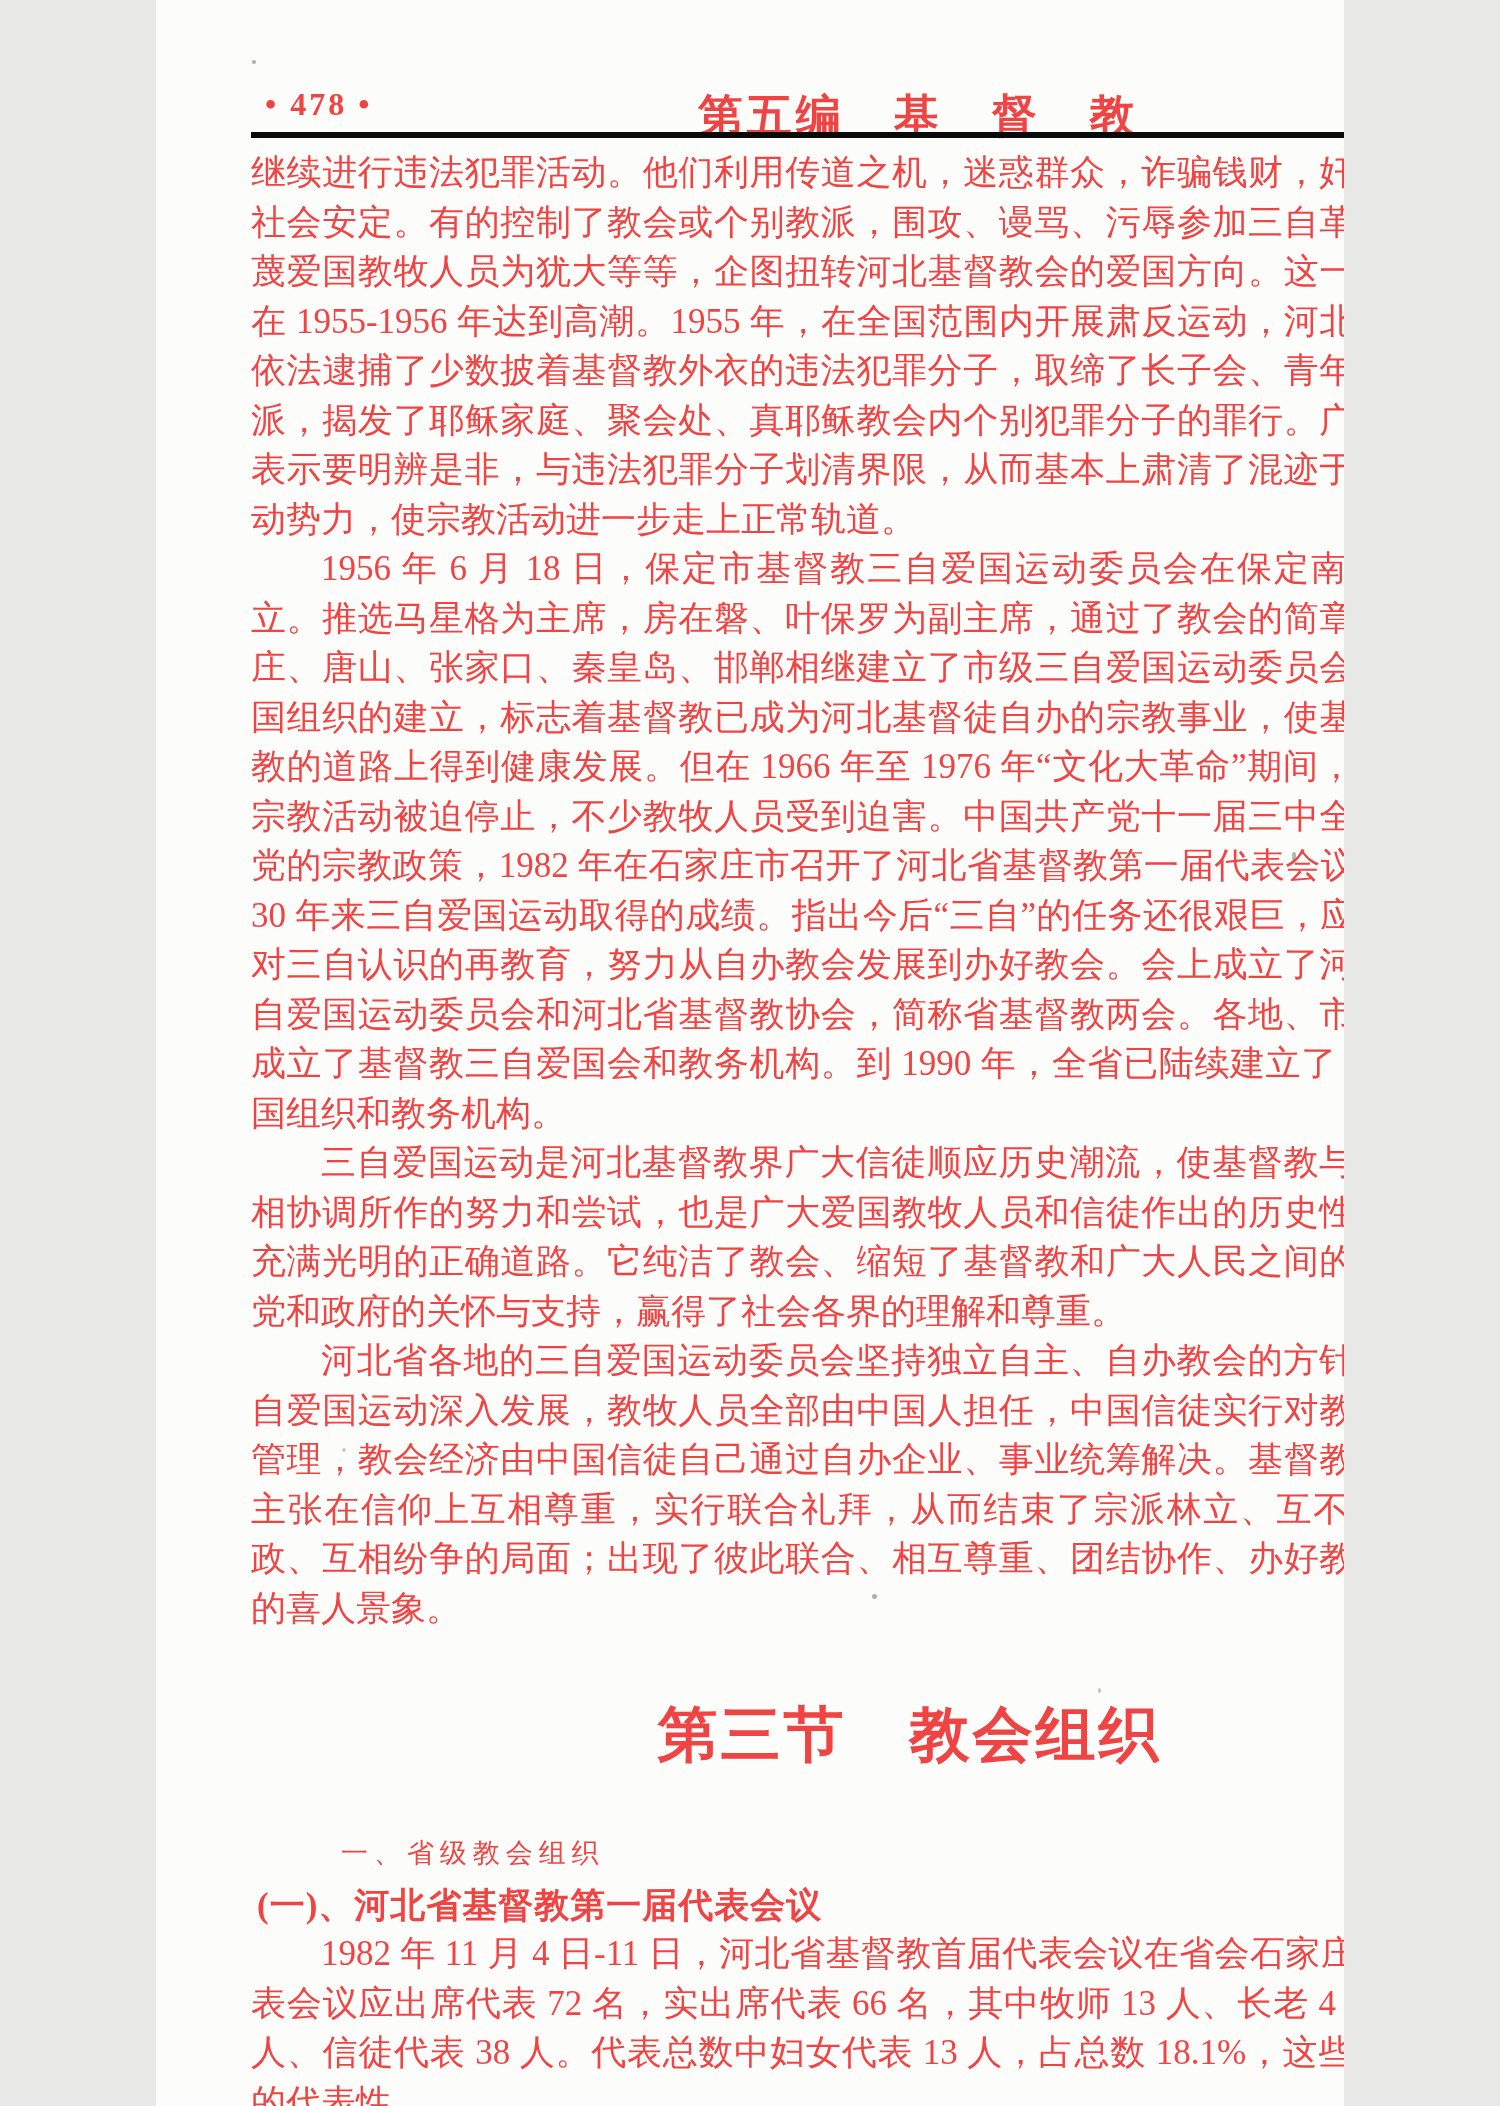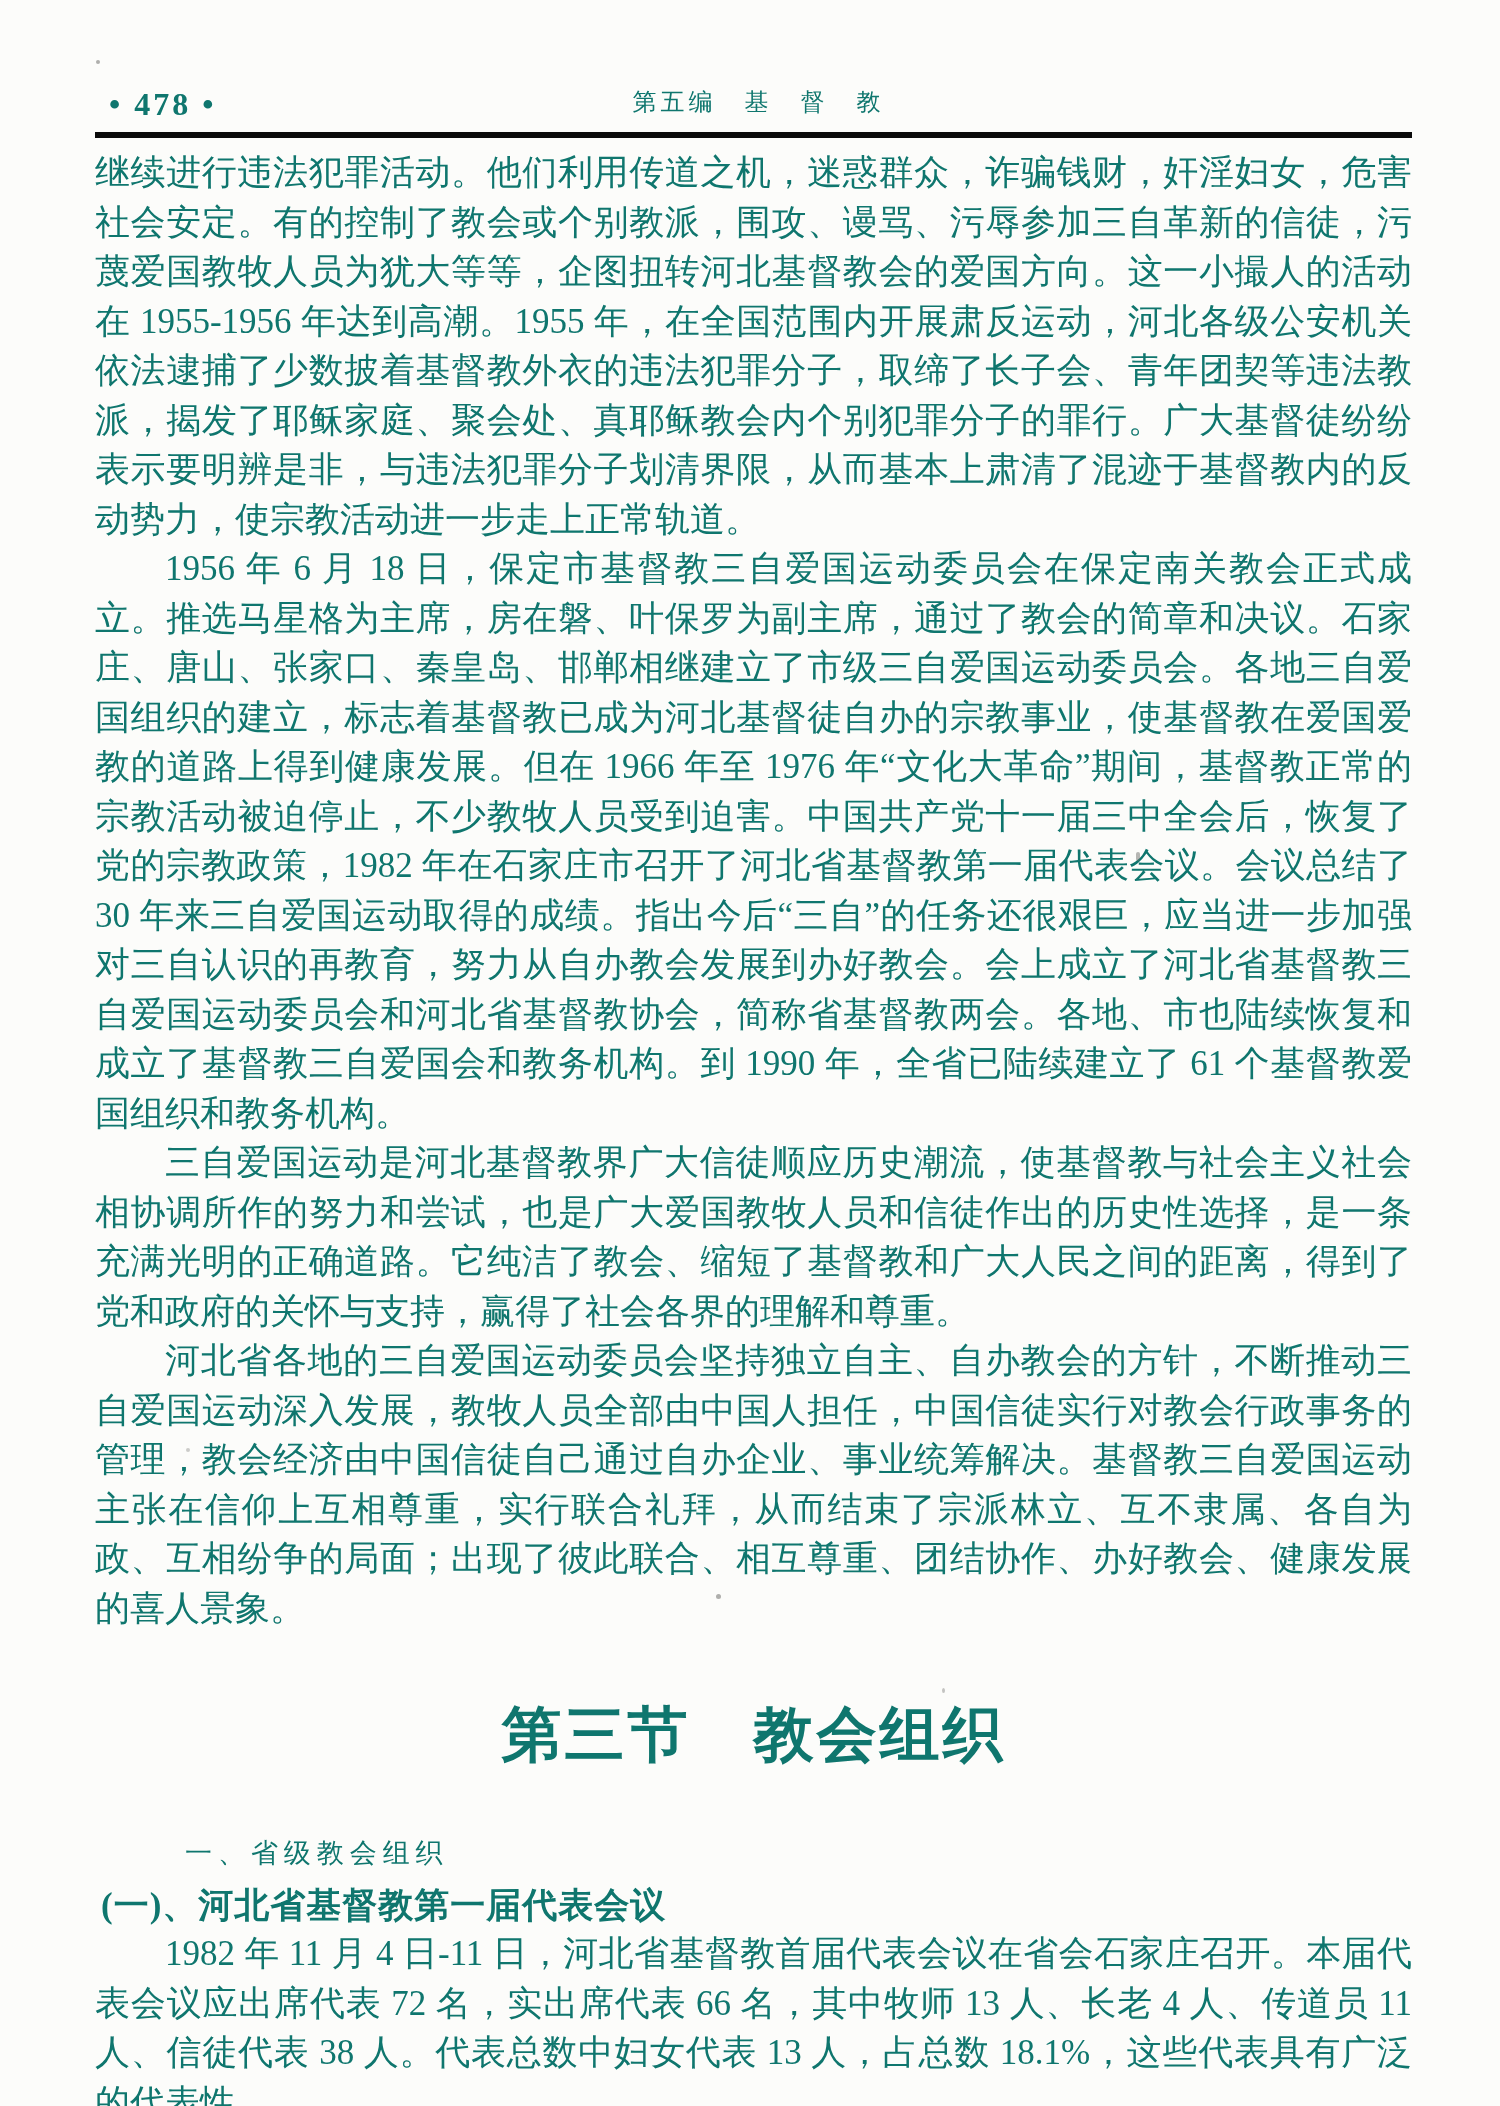--- a/index.html
+++ b/index.html
@@ -1,35 +1,35 @@
 <!DOCTYPE html>
 <html lang="zh"><head>
 <meta charset="utf-8">
 <style>
   html,body{margin:0;padding:0;background:#e8e8e6;}
   .page{
     position:relative;
-    width:1500px;height:2106px;
+    width:1188px;height:2106px;
     margin:0 auto;
     background:#fcfcfa;
-    color:#0f766e;
+    color:#ef4444;
     font-family:"Liberation Serif","DejaVu Serif",serif;
     overflow:hidden;
   }
   
   .running-header{
     position:absolute;top:86px;left:95px;width:1317px;height:42px;
   }
   .page-num{
     position:absolute;left:14px;top:0;
     font-size:32px;letter-spacing:3px;font-weight:600;
   }
   .running-title{
     position:absolute;left:50%;top:0;transform:translateX(-48%);
-    font-size:24px;font-weight:400;letter-spacing:4px;white-space:nowrap;
+    font-size:45px;font-weight:700;letter-spacing:4px;white-space:nowrap;
   }
   .header-rule{
     position:absolute;top:132px;left:95px;width:1317px;height:6px;
     background:#0a0a0a;
   }
   
   .text-block{
     position:absolute;top:148px;left:95px;width:1317px;
     font-size:35px;line-height:49.5px;
     text-align:justify;

